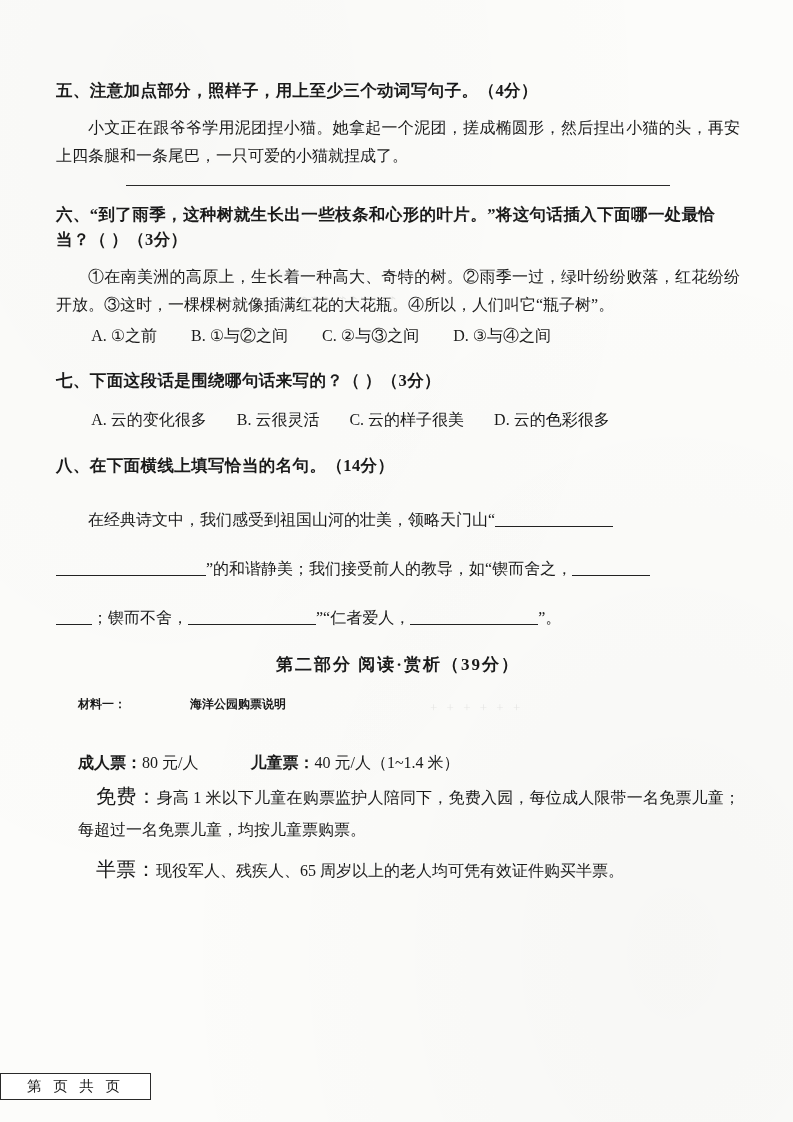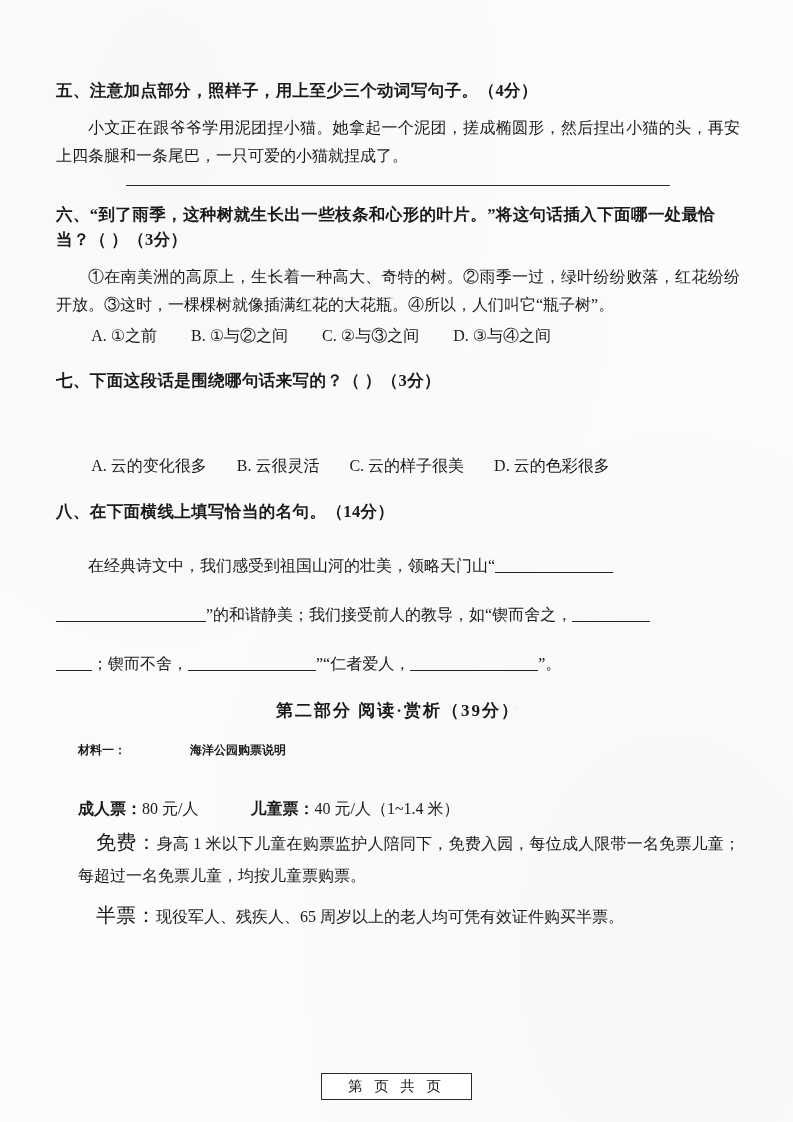--- a/index.html
+++ b/index.html
@@ -56,21 +56,21 @@
   .choices {
     font-size: 16px;
     line-height: 1.8;
     margin: 2px 0 0 0;
     padding-left: 2.2em;
     display: flex;
     gap: 0;
     justify-content: flex-start;
   }
   .choices .ch { margin-right: 34px; white-space: nowrap; }
-  .choices.wide .ch { margin-right: 30px; margin-top: 46px; }
+  .choices.wide .ch { margin-right: 30px; }
   .blank-u {
     display: inline-block;
     border-bottom: 1.1px solid #222;
     height: 1.05em;
     vertical-align: -2px;
   }
   .section-title {
     text-align: center;
     font-weight: bold;
     font-size: 17px;
@@ -104,21 +104,20 @@
     padding-left: 2px;
     font-size: 16px;
     line-height: 1.85;
     text-align: justify;
   }
   .footer {
     position: absolute;
     left: 0;
     bottom: 22px;
     width: 793px;
-    text-align: center;
   }
   .footer-box {
     display: inline-block;
     border: 1.2px solid #2a2a2a;
     padding: 3px 26px;
     font-size: 14.5px;
     letter-spacing: 4px;
     background: #fff;
   }
   .fill-line {

